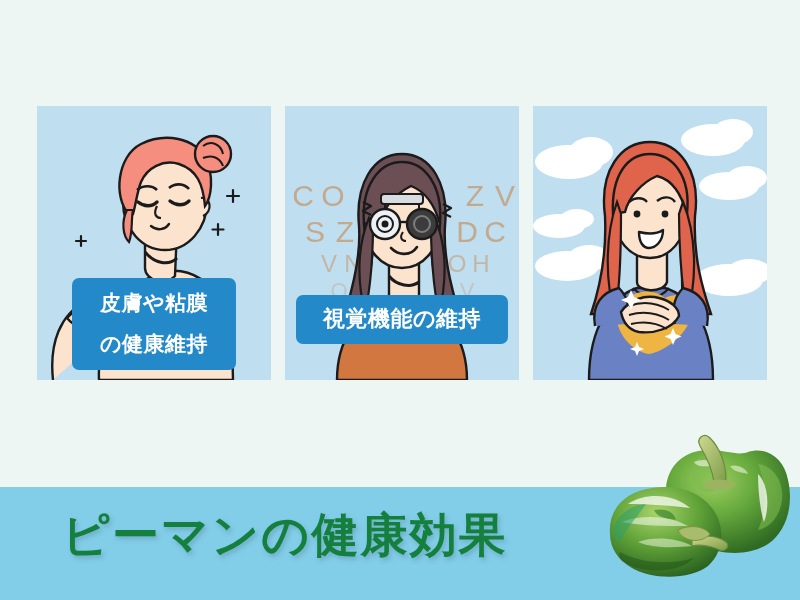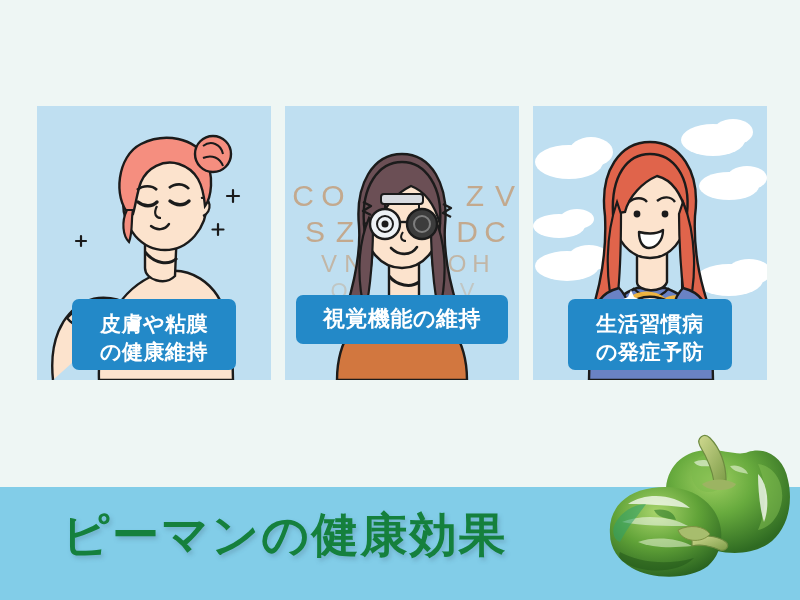--- a/index.html
+++ b/index.html
@@ -18,22 +18,22 @@
   .card{position:relative;width:234px;height:274px;background:#bfdff1;overflow:hidden;}
   .card-art{position:absolute;inset:0;}
   .card-label{
     position:absolute;left:50%;transform:translateX(-50%);
     background:#2389c8;border-radius:7px;color:#fff;
     font-weight:bold;text-align:center;letter-spacing:.5px;
     box-sizing:border-box;
   }
   .card-label .ln{display:block;white-space:nowrap;}
   
-  .label-two{bottom:10px;width:164px;padding:11px 0 4px;font-size:21px;}
-  .label-two .ln+.ln{}
+  .label-two{bottom:10px;width:164px;padding:11px 0 12px;font-size:21px;}
+  .label-two .ln+.ln{margin-top:13px;}
   
   .label-one{bottom:36px;width:212px;padding:9px 0 10px;font-size:22px;}
 
   
   .banner{position:absolute;left:0;top:487px;width:800px;height:113px;background:#82cde8;}
   .banner-title{
     position:absolute;left:62px;top:504px;
     font-size:47px;font-weight:bold;color:#15803d;
     letter-spacing:2px;white-space:nowrap;
     text-shadow:2px 3px 4px rgba(90,140,165,.45);
@@ -219,24 +219,20 @@
         <path d="M96 200 c14 -5 28 -3 40 4" fill="none" stroke="#1b1b1b" stroke-width="2"></path>
         <path d="M96 209 c14 -4 28 -2 40 5" fill="none" stroke="#1b1b1b" stroke-width="2"></path>
         <path d="M98 218 c13 -3 26 -1 36 5" fill="none" stroke="#1b1b1b" stroke-width="2"></path>
 
         <g fill="#ffffff">
           <path d="M98 184 l3 7 7 3 -7 3 -3 7 -3 -7 -7 -3 7 -3 Z"></path>
           <path d="M140 222 l2.5 6 6 2.5 -6 2.5 -2.5 6 -2.5 -6 -6 -2.5 6 -2.5 Z"></path>
           <path d="M104 236 l2 5 5 2 -5 2 -2 5 -2 -5 -5 -2 5 -2 Z"></path>
         </g>
       </svg>
-      <div class="card-label label-two">
-        <span class="ln">生活習慣病</span>
-        <span class="ln">の発症予防</span>
-      </div>
     </div>
   </div>
 
   <div class="banner"></div>
   <div class="banner-title">ピーマンの健康効果</div>
 
   <svg class="peppers" viewBox="0 0 192 148">
     <defs>
       <radialGradient id="pgA" cx="38%" cy="30%" r="72%">
         <stop offset="0%" stop-color="#9fcf62"></stop>

